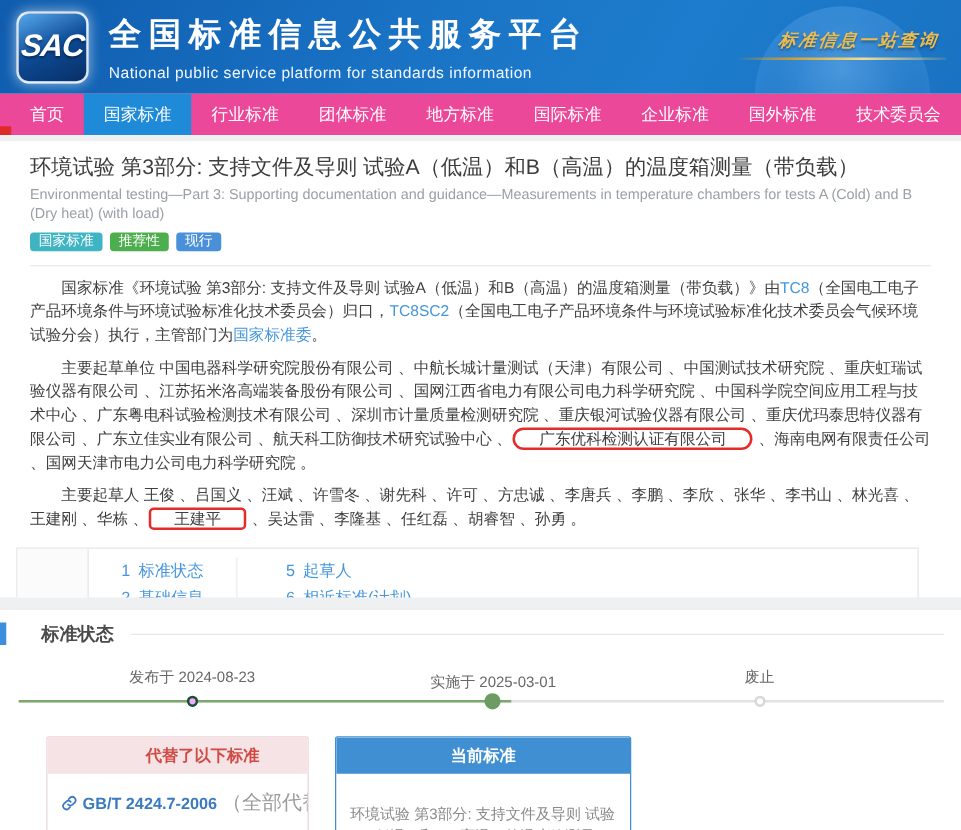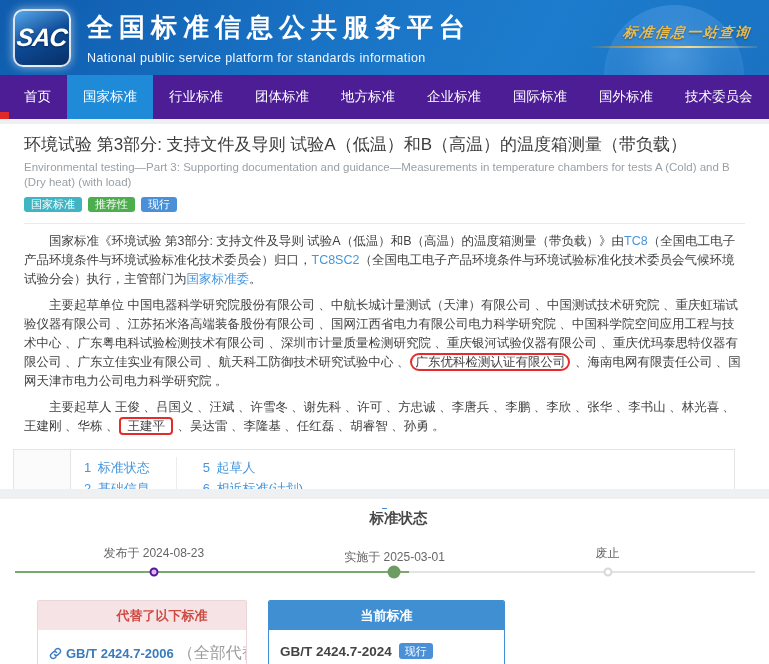--- a/index.html
+++ b/index.html
@@ -22,63 +22,63 @@
   .htitles { margin-left:16px; color:#fff; position:relative; z-index:2; }
   .htitle { font-size:26px; font-weight:bold; letter-spacing:6px; }
   .hsub { font-size:12.5px; margin-top:6px; letter-spacing:.4px; color:#f2f7ff; }
   .slogan { position:absolute; right:18px; top:24px; z-index:3; color:#ecbc4e; font-size:14px;
     font-weight:bold; font-style:italic; letter-spacing:2px; transform:skewX(-8deg);
     text-shadow:0 1px 2px rgba(0,0,0,.35); }
   .slogan-line { position:absolute; right:12px; top:46px; z-index:3; width:168px; height:2px;
     background:linear-gradient(90deg, rgba(236,188,78,0) 0%, #c99a35 25%, #f6dc90 60%, rgba(236,188,78,.15) 100%); }
 
   
-  .nav { position:relative; height:44px; background:#4c1d95; display:flex; align-items:stretch; padding-left:8px; }
+  .nav { position:relative; height:33px; background:#ec4899; display:flex; align-items:stretch; padding-left:8px; }
   .nav-item { display:flex; align-items:center; padding:0 16px; color:#fff; font-size:13.5px; cursor:pointer; }
   .nav-item.active { background:#1f8ad8; }
   .nav-red { position:absolute; left:0; bottom:0; width:9px; height:7px; background:#e02a2a; }
 
   .band { height:5px; background:#eef0f2; }
   .band-wide { height:10px; background:#eef0f2; }
 
   
   .section-a { background:#fff; height:365px; padding:10px 24px 0 24px; overflow:hidden; }
   .std-title { font-size:17px; font-weight:normal; color:#3c3c3c; line-height:22px; }
   .std-title-en { margin-top:4px; font-size:11.5px; color:#9aa0a6; line-height:15px; }
   .tags { margin-top:7px; height:16px; }
   .tag { display:inline-block; color:#fff; font-size:11px; line-height:15px; padding:0 7px;
     border-radius:3px; margin-right:6px; vertical-align:top; }
   .divider { border:none; border-top:1px solid #eaeaea; margin-top:10px; }
   .para { margin-top:8px; text-indent:2em; font-size:12.5px; line-height:19px; color:#3f3f3f; }
   .para + .para { margin-top:7px; }
   .plink { color:#4596dd; text-decoration:none; cursor:pointer; }
-  .red-oval { border:2px solid #e62b2b; border-radius:10px; padding:0 3px; margin:0 1px; }
-  .red-rect { border:2px solid #e62b2b; border-radius:4px; padding:0 6px; margin:0 1px; }
+  .red-oval { border:2px solid #e62b2b; border-radius:10px; padding:0 19px; margin:0 1px; }
+  .red-rect { border:2px solid #e62b2b; border-radius:4px; padding:0 18px; margin:0 1px; }
 
   
   .toc { margin:13px 10px 0 -11px; border:1px solid #e5e5e5; display:flex; height:96px; background:#fff; }
   .toc-label { width:57px; flex:0 0 auto; background:#fbfbfb; border-right:1px solid #e5e5e5;
     display:flex; align-items:center; justify-content:center; font-size:14px; color:#555; }
   .toc-body { flex:1; display:flex; padding:7px 0; }
   .toc-col { padding:0 26px 0 13px; }
   .toc-col + .toc-col { border-left:1px solid #ececec; padding-left:26px; }
-  .toc-link { display:block; color:#4596dd; font-size:13px; line-height:21px; text-decoration:none; cursor:pointer; white-space:nowrap; }
+  .toc-link { display:block; color:#4596dd; font-size:13px; line-height:21px; text-decoration:none; cursor:pointer; white-space:nowrap;margin-left:13px; }
 
   
   .section-b { background:#fff; height:176px; padding-top:9px; overflow:hidden; position:relative; }
-  .sec-head { display:flex; align-items:center; height:20px;flex-direction:column; }
+  .sec-head { display:flex; align-items:center; height:20px; }
   .sec-bar { width:5px; height:18px; background:#3e8ede; }
   .sec-title { margin-left:28px; font-size:14.5px; font-weight:bold; color:#4a4a4a; }
   .sec-line { flex:1; height:1px; background:#e7e7e7; margin:0 14px 0 14px; }
 
   .timeline { position:relative; height:46px; margin-top:12px; }
   .tl-line { position:absolute; left:15px; right:14px; top:31px; height:2px; background:#e3e3e3; }
   .tl-line-green { position:absolute; left:15px; top:31px; height:2px; background:#7aa86e; }
   .tl-marker { position:absolute; top:32px; transform:translate(-50%,-50%); border-radius:50%; }
-  .tl-marker.hollow-green { width:9px; height:9px; background:#f0abfc; border:2px solid #4c1d95; }
+  .tl-marker.hollow-green { width:9px; height:9px; background:#f0abfc; border:2px solid #14532d; }
   .tl-marker.filled-green { width:13px; height:13px; background:#6d9c63; }
   .tl-marker.hollow-gray  { width:9px; height:9px; background:#fdfdfd; border:2px solid #d8d8d8; }
   .tl-label { position:absolute; bottom:13px; left:50%; transform:translateX(-50%);
     white-space:nowrap; font-size:12px; color:#666; }
 
   
   .cards { display:flex; margin:14px 0 0 37px; }
   .card { background:#fff; border-radius:2px; overflow:hidden; }
   .card-head { height:29px; line-height:29px; text-align:center; font-size:13px; font-weight:bold; }
   .card-body { padding:13px 11px 10px 11px; }
@@ -110,22 +110,22 @@
   <div class="slogan">标准信息一站查询</div>
   <div class="slogan-line"></div>
 </header>
 
 <nav class="nav" id="main-nav">
   <div class="nav-item">首页</div>
     <div class="nav-item active">国家标准</div>
     <div class="nav-item">行业标准</div>
     <div class="nav-item">团体标准</div>
     <div class="nav-item">地方标准</div>
+    <div class="nav-item">国际标准</div>
     <div class="nav-item">企业标准</div>
-    <div class="nav-item">国际标准</div>
     <div class="nav-item">国外标准</div>
     <div class="nav-item">技术委员会</div>
     <div class="nav-red"></div>
 </nav>
 
 <div class="band"></div>
 
 <section class="section-a">
   <h1 class="std-title">环境试验 第3部分: 支持文件及导则 试验A（低温）和B（高温）的温度箱测量（带负载）</h1>
   <div class="std-title-en">Environmental testing—Part 3: Supporting documentation and guidance—Measurements in temperature chambers for tests A (Cold) and B (Dry heat) (with load)</div>
@@ -187,21 +187,17 @@
           <a class="std-link">GB/T 2424.7-2006</a>
           <span class="note">（全部代替）</span>
         </div>
         <div class="card-desc">电工电子产品环境试验 试验A和B（带负载）用温度试验箱的测量</div>
       </div>
     </div>
 
     <div class="card card-current">
       <div class="card-head">当前标准</div>
       <div class="card-body">
-        <div class="link-row">
-          <span class="std-code">GB/T 2424.7-2024</span>
-          <span class="badge-active">现行</span>
-        </div>
         <div class="card-desc">环境试验 第3部分: 支持文件及导则 试验A（低温）和B（高温）的温度箱测量（带负载）</div>
       </div>
     </div>
   </div>
 </section>
 
 </body></html>

